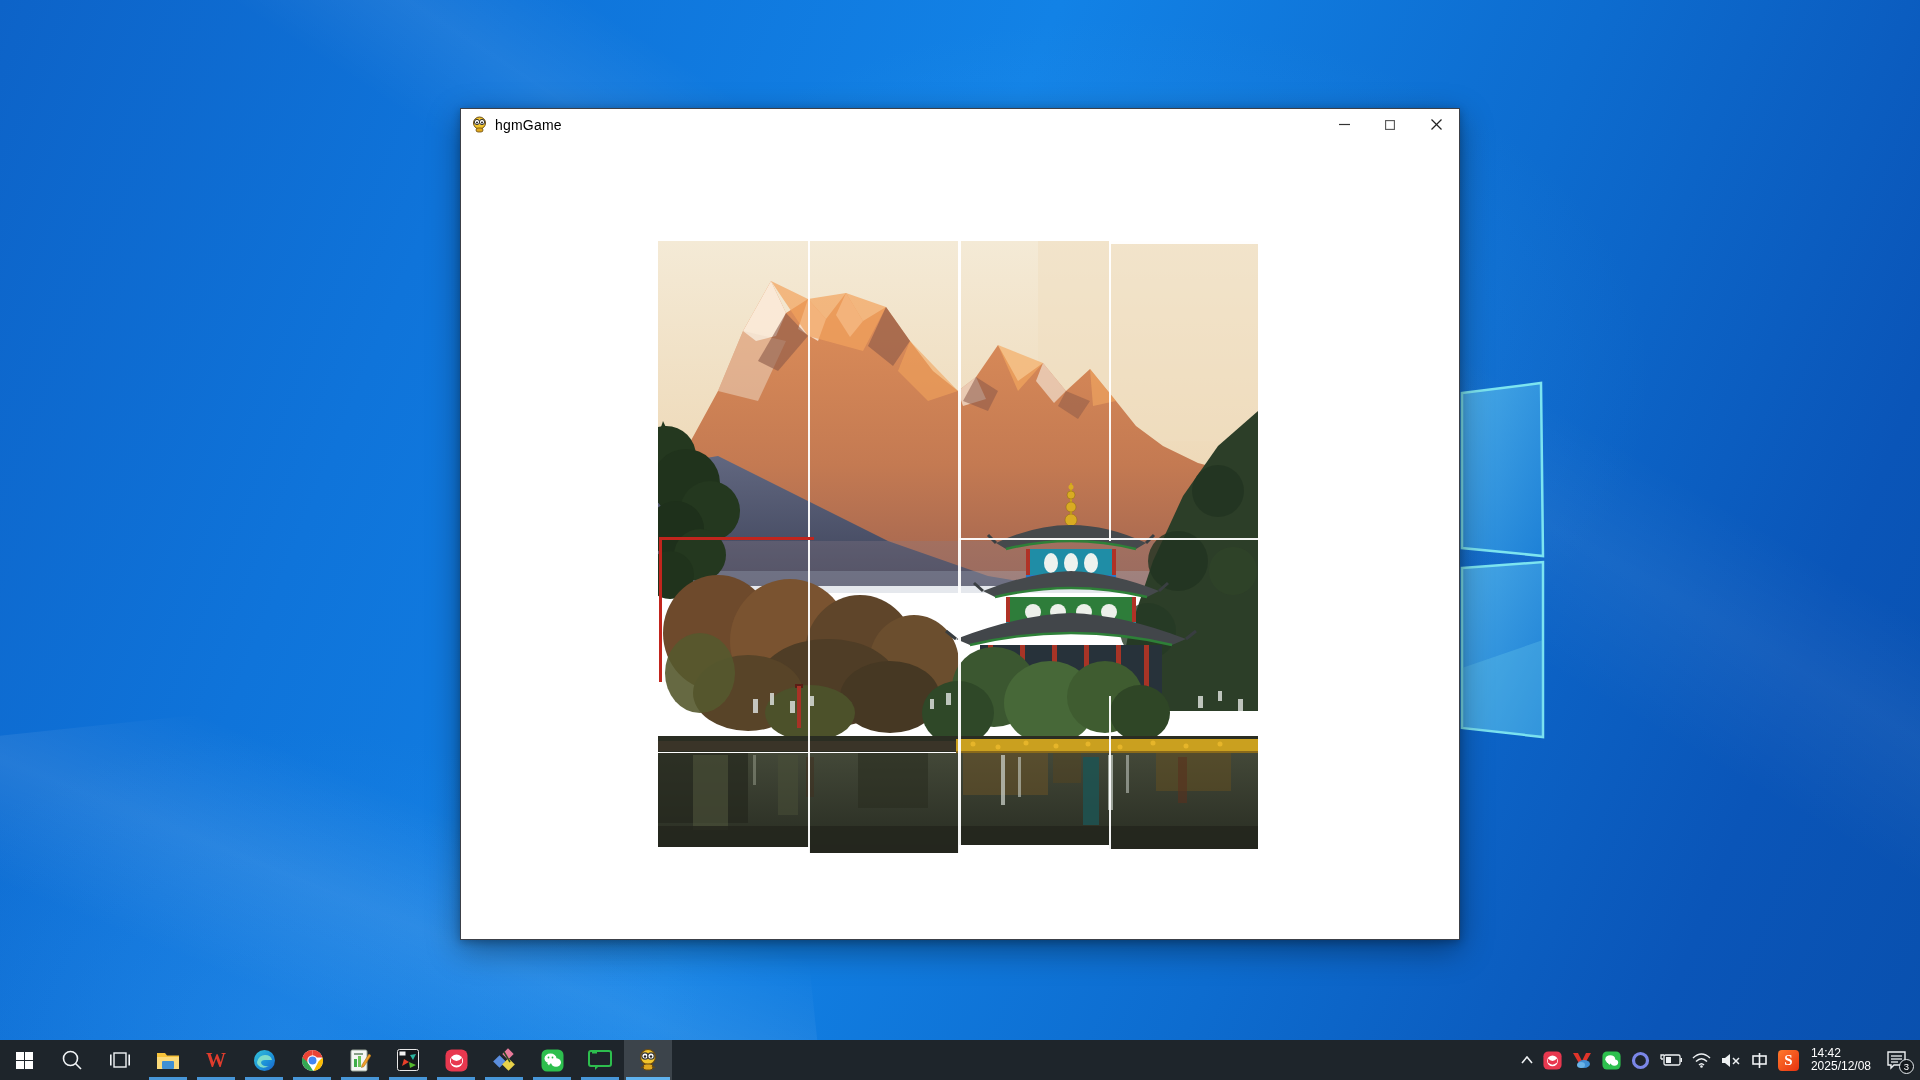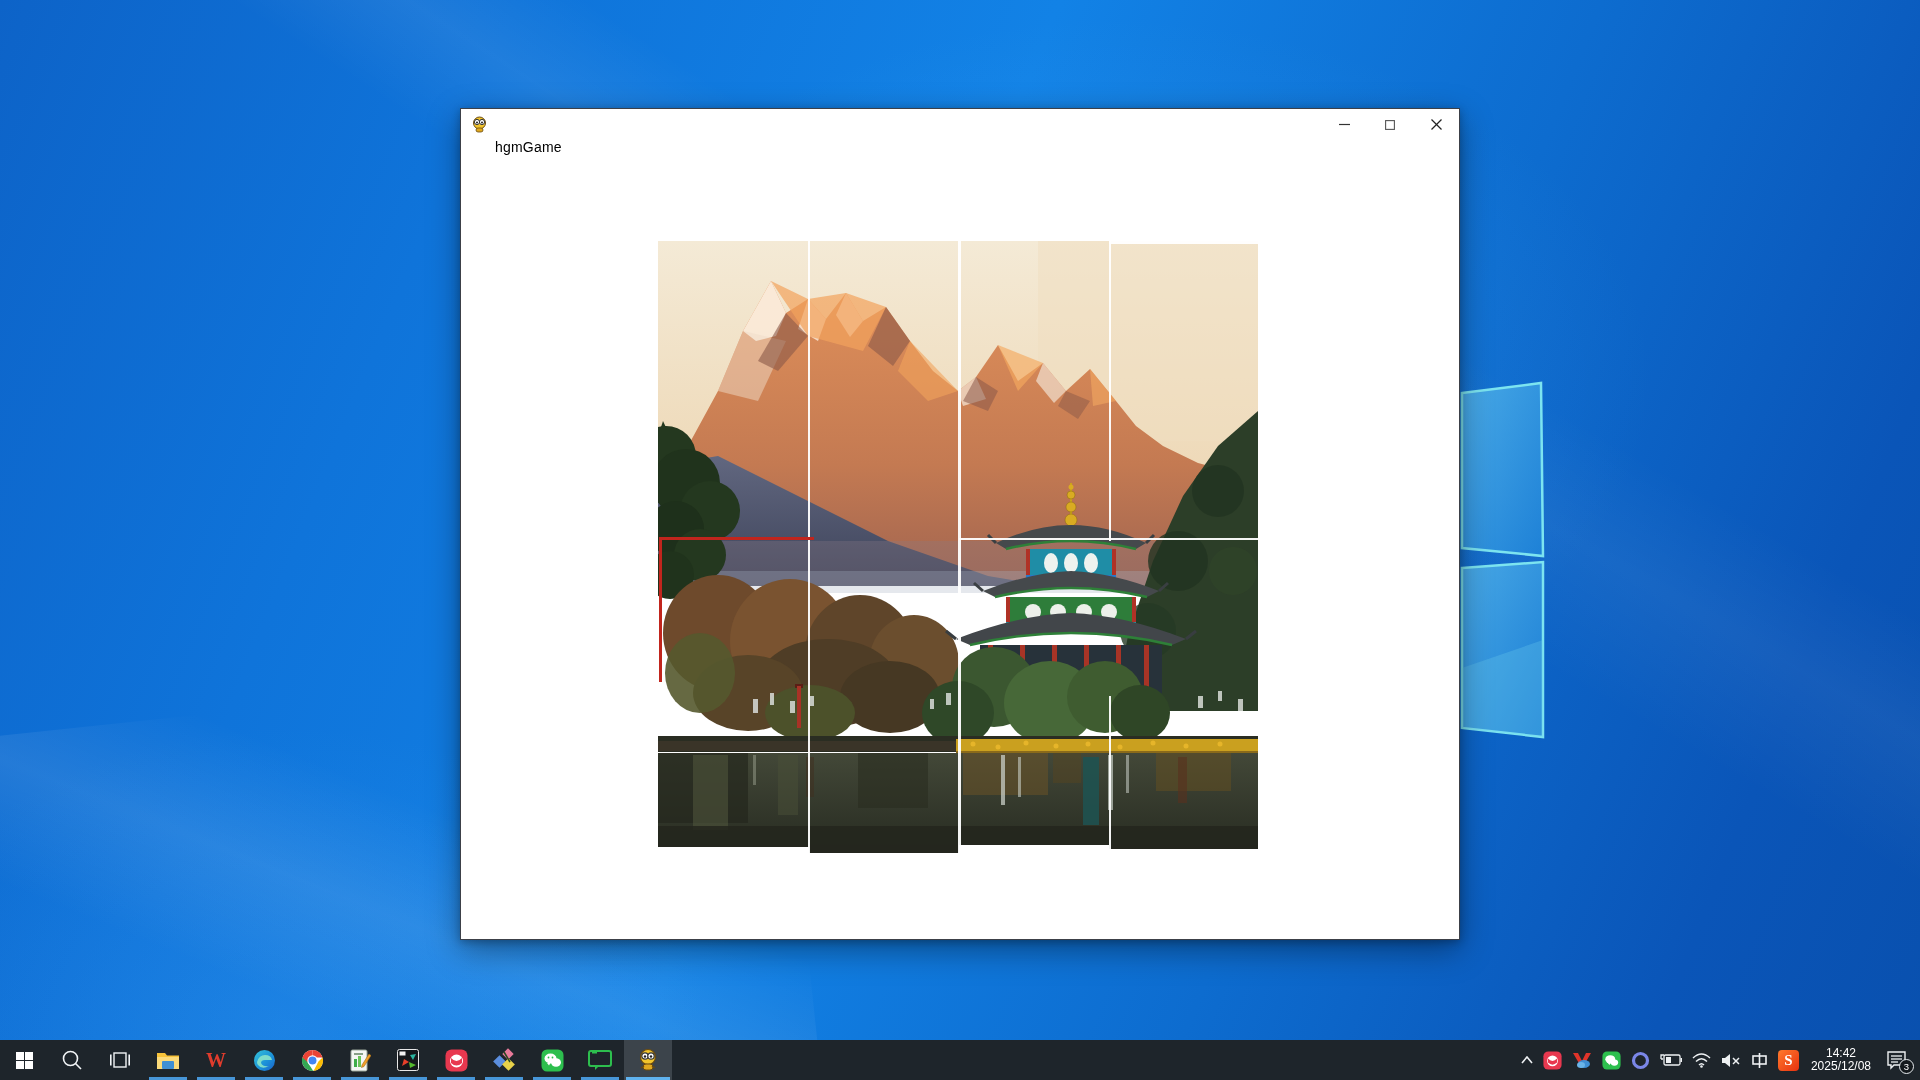--- a/index.html
+++ b/index.html
@@ -26,21 +26,21 @@
   .logo-panes { position:absolute; left:1458px; top:378px; }
 
   
   .app-window {
     position:absolute; left:460px; top:108px; width:1000px; height:832px;
     background:#ffffff; border:1px solid #3c4048;
     box-shadow:0 10px 30px rgba(0,0,0,.38), 0 2px 8px rgba(0,0,0,.25);
   }
   .titlebar { position:absolute; left:0; top:0; width:100%; height:31px; background:#ffffff; }
   .titlebar-icon { position:absolute; left:10px; top:7px; width:17px; height:17px; }
-  .titlebar-title { position:absolute; left:34px; top:8px; font-size:14px; color:#000; letter-spacing:.2px;margin-top:22px; }
+  .titlebar-title { position:absolute; left:34px; top:8px; font-size:14px; color:#000; letter-spacing:.2px; }
   .win-controls { position:absolute; right:0; top:0; height:31px; display:flex; }
   .win-btn { width:46px; height:31px; display:flex; align-items:center; justify-content:center; }
   .win-btn svg { display:block; }
 
   
   .puzzle { position:absolute; left:197px; top:132px; width:600px; height:612px; }
   .puzzle svg.scene { position:absolute; left:0; top:0; }
   .seam, .redline, .ragged { position:absolute; }
   .seam { background:rgba(255,255,255,.95); }
   .ragged { background:#ffffff; }
@@ -49,21 +49,21 @@
   .taskbar { position:absolute; left:0; bottom:0; width:1920px; height:40px; background:#1e252b; display:flex; align-items:stretch; }
   .tb-left { display:flex; align-items:stretch; }
   .tb-btn { position:relative; width:48px; height:40px; display:flex; align-items:center; justify-content:center; }
   .tb-btn.active { background:#3c444b; }
   .tb-indicator { position:absolute; left:5px; bottom:0; width:38px; height:3px; background:#4796d8; }
   .tb-btn.active .tb-indicator { background:#5fb2ee; left:2px; width:44px; }
   .glyph-w { font-weight:bold; font-size:20px; color:#e03c2d; font-family:"Liberation Serif",serif; }
 
   .tray { position:absolute; right:0; top:0; height:40px; display:flex; align-items:center; padding-right:6px; }
   .tray-item { position:relative; height:40px; display:flex; align-items:center; justify-content:center; padding:0 5px; }
-  .clock { text-align:center; color:#fff; font-size:12px; line-height:13px; padding:0 7px; }
+  .clock { text-align:left; color:#fff; font-size:12px; line-height:13px; padding:0 7px; }
   .sogou-s { width:21px; height:21px; background:linear-gradient(135deg,#ff7a2d,#e8320f); border-radius:4px;
     color:#fff; font-weight:bold; font-size:15px; display:flex; align-items:center; justify-content:center; font-family:"Liberation Serif",serif; }
   .notif-badge { position:absolute; right:0px; bottom:6px; width:15px; height:15px; border-radius:50%;
     background:#14191d; border:1.5px solid #e8ecef; color:#fff; font-size:9.5px; display:flex; align-items:center; justify-content:center; }
 </style>
 </head>
 <body>
 
 <div class="desktop">
   <div class="beam beam1"></div>

